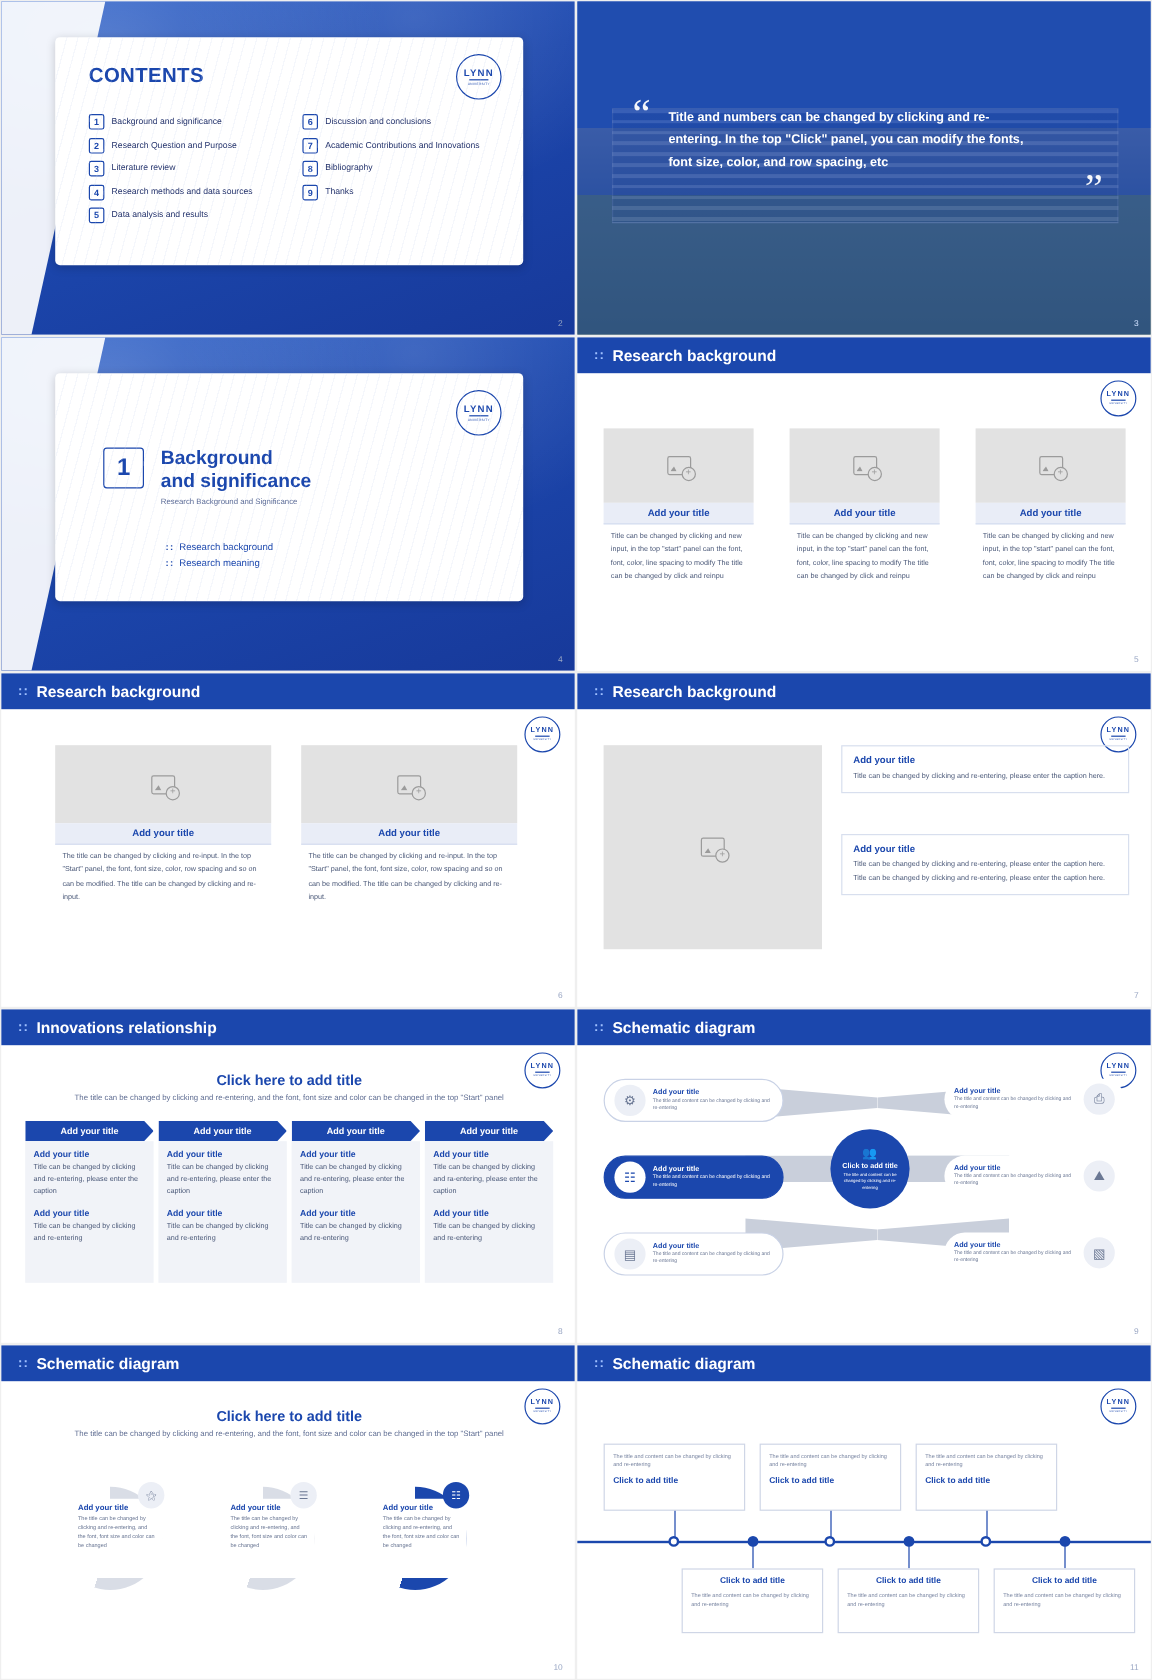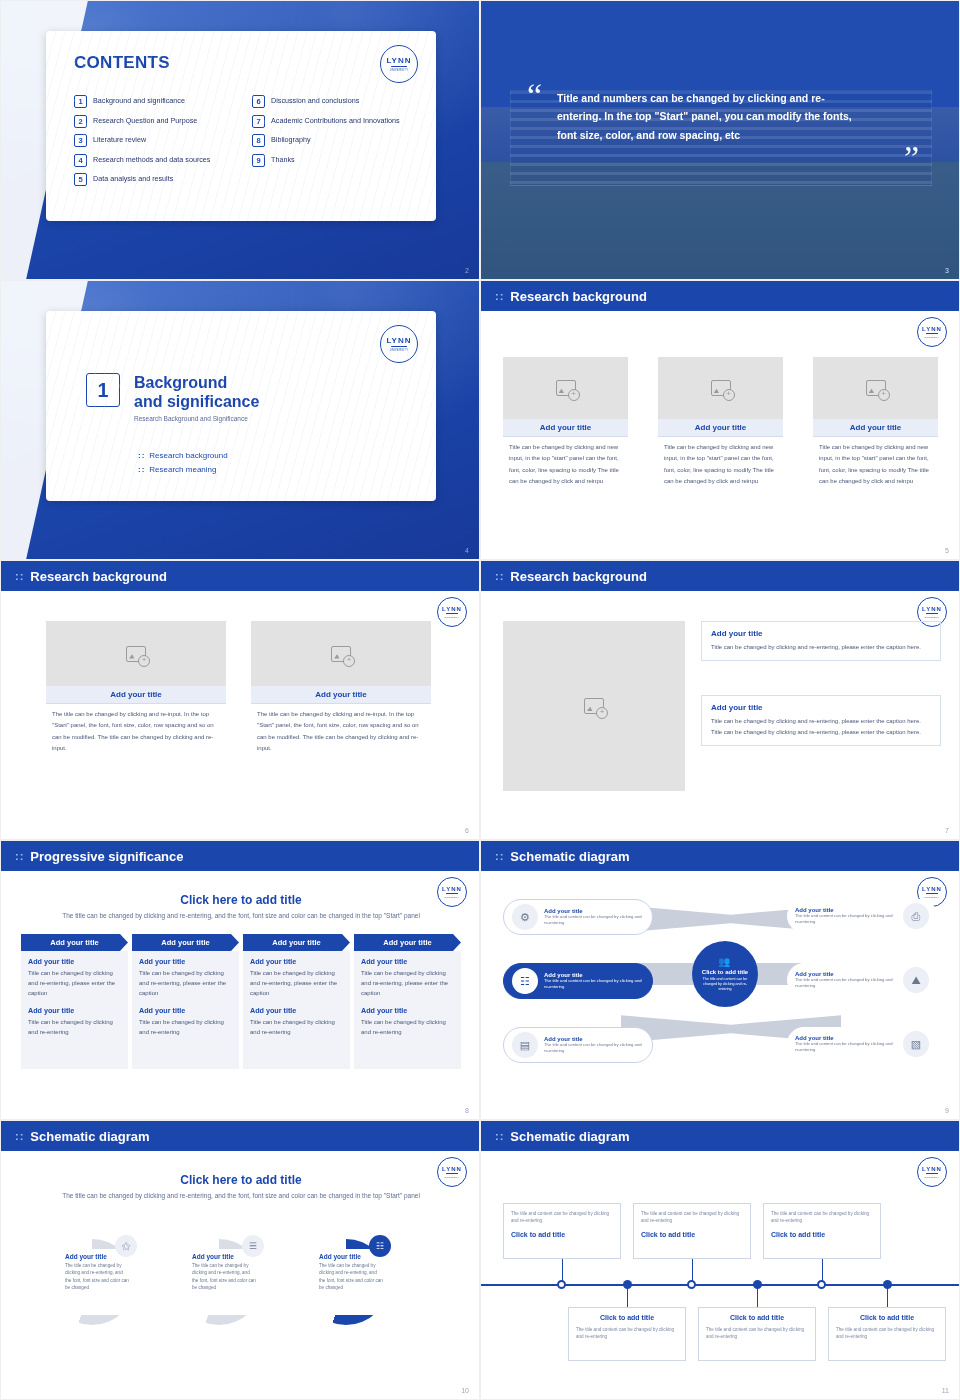--- a/index.html
+++ b/index.html
@@ -265,21 +265,21 @@
       </div>
     </div>
     <div class="pagenum">2</div>
   </div>
 
   <div class="slide">
     <div class="photo"></div>
     <div class="photo-overlay"></div>
     <div class="qmark" style="left:46px;top:78px;">“</div>
     <div class="qmark" style="right:40px;top:140px;">”</div>
-    <div class="quote-text">Title and numbers can be changed by clicking and re-entering. In the top "Start" panel, you can modify the fonts, font size, color, and row spacing, etc</div>
+    <div class="quote-text">Title and numbers can be changed by clicking and re-entering. In the top "Click" panel, you can modify the fonts, font size, color, and row spacing, etc</div>
     <div class="pagenum" style="color:#cfe0ff;">3</div>
   </div>
 
   <div class="slide">
     <div class="bluebg"></div>
     <div class="wavecut"></div>
     <div class="card" style="left:45px;top:30px;width:390px;height:190px;">
       <div class="lynn" style="right:18px;top:14px;">
         <div class="l1">LYNN</div>
         <div class="bar"></div>
@@ -383,21 +383,21 @@
     <div style="position:absolute;left:220px;top:134px;width:240px;border:1px solid #d8dfee;padding:7px 9px;">
       <div style="font-size:8px;font-weight:bold;color:#1b47ad;margin-bottom:4px;">Add your title</div>
       <div style="font-size:6px;line-height:1.8;color:#4a5878;">Title can be changed by clicking and re-entering, please enter the caption here. Title can be changed by clicking and re-entering, please enter the caption here.</div>
     </div>
     <div class="pagenum">7</div>
   </div>
 
   <div class="slide">
     <div class="hdr">
       <span class="dots">::</span>
-      <span class="htitle">Progressive significance</span>
+      <span class="htitle">Innovations relationship</span>
     </div>
     <div class="lynn hdr-lynn">
       <div class="l1">LYNN</div>
       <div class="bar"></div>
       <div class="l2">UNIVERSITY</div>
     </div>
     <div style="position:absolute;left:40px;top:52px;width:400px;">
       <div class="ctr-title">Click here to add title</div>
       <div class="ctr-sub">The title can be changed by clicking and re-entering, and the font, font size and color can be changed in the top "Start" panel</div>
     </div>

